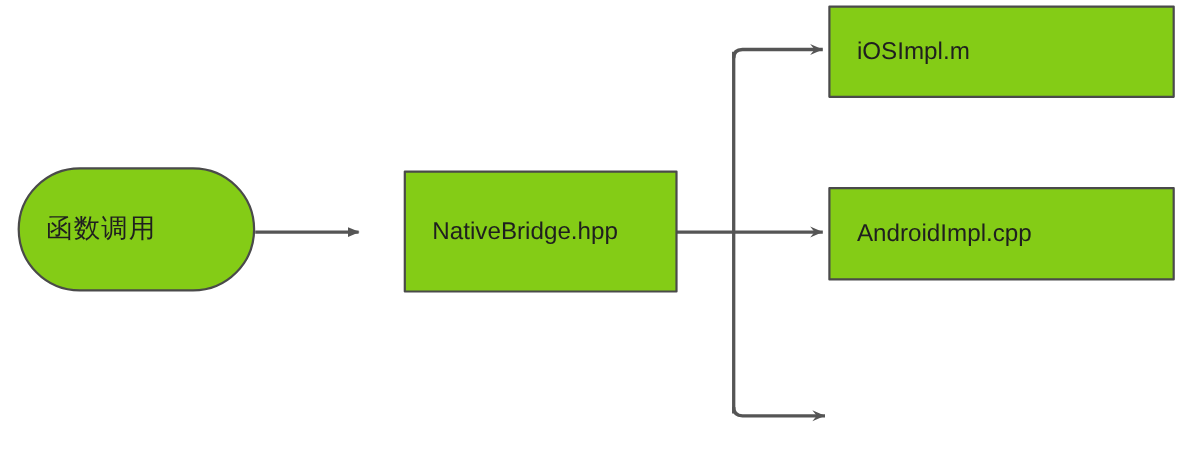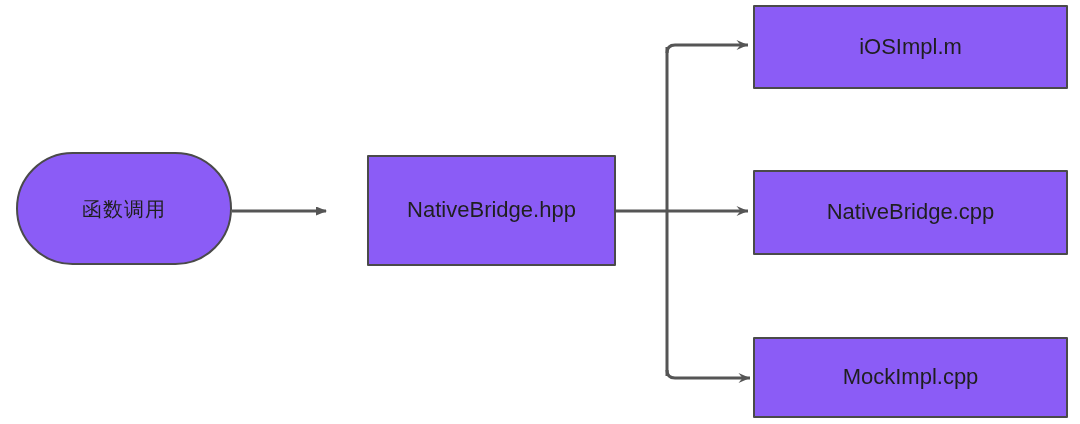--- a/index.html
+++ b/index.html
@@ -18,47 +18,48 @@
   #edges {
     position: absolute;
     left: 0;
     top: 0;
     width: 1080px;
     height: 424px;
   }
   .node {
     position: absolute;
     box-sizing: border-box;
-    background: #8b5cf6;
+    background: #84cc16;
     border: 2px solid #4a4a4a;
     display: flex;
     align-items: center;
-    justify-content: center;
+    justify-content: flex-start;
     color: #1f1f1f;
     z-index: 2;
+    padding-left: 24px;
   }
   .node-label {
     display: block;
     text-align: center;
     line-height: 1.1;
     white-space: nowrap;
   }
   .stadium {
     border-radius: 999px;
   }
   .rect {
     border-radius: 1px;
   }
   .n-start {
     left: 16px;
     top: 152px;
     width: 216px;
     height: 113px;
   }
-  .n-start .node-label { font-size: 20px; letter-spacing: 1px; }
+  .n-start .node-label { font-size: 24px; letter-spacing: 1px; }
   .n-bridge {
     left: 331px;
     top: 155px;
     width: 249px;
     height: 111px;
     margin-left: 36px;
   }
   .n-bridge .node-label { font-size: 22px; }
   .n-impl-0 {
     left: 753px;
@@ -116,20 +117,17 @@
 
   <div class="node rect n-bridge">
     <span class="node-label">NativeBridge.hpp</span>
   </div>
 
   <div class="node rect n-impl-0">
     <span class="node-label">iOSImpl.m</span>
   </div>
 
   <div class="node rect n-impl-1">
-    <span class="node-label">NativeBridge.cpp</span>
+    <span class="node-label">AndroidImpl.cpp</span>
   </div>
 
-  <div class="node rect n-impl-2">
-    <span class="node-label">MockImpl.cpp</span>
-  </div>
 
 </div>
 
 </body></html>

